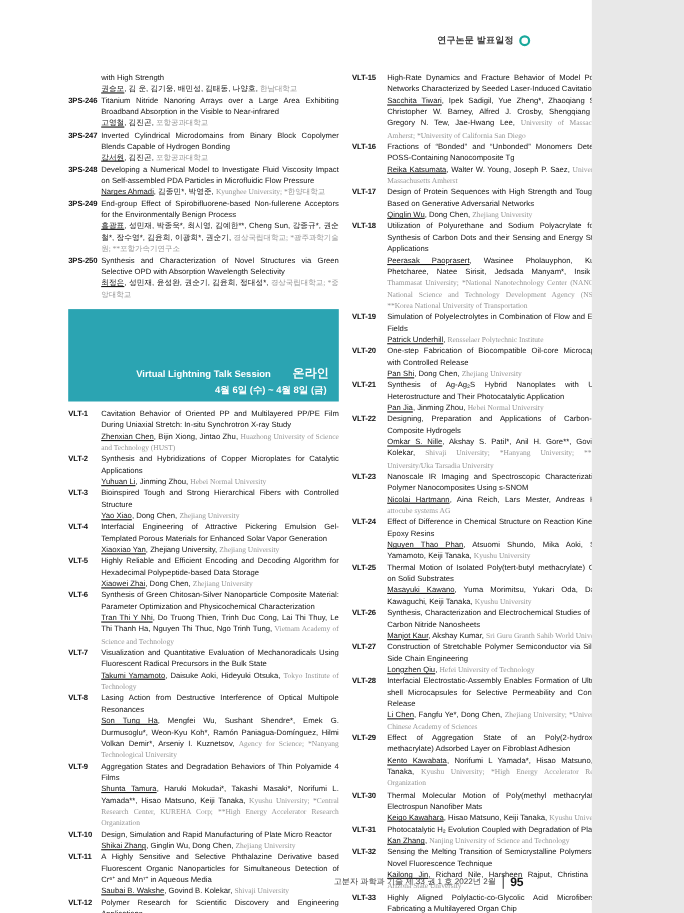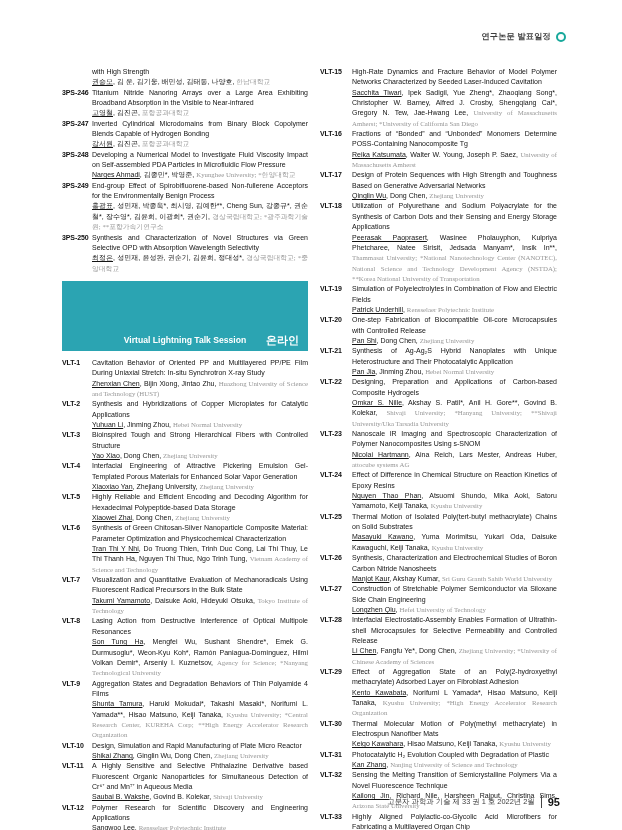--- a/index.html
+++ b/index.html
@@ -1,16 +1,16 @@
 <!DOCTYPE html>
 <html><head>
 <meta charset="utf-8">
 <style>
   html,body{margin:0;padding:0;background:#e8e8e8;}
-  .page{position:relative;width:622px;height:830px;background:#ffffff;overflow:hidden;
+  .page{position:relative;width:538px;height:830px;background:#ffffff;overflow:hidden;
         font-family:"Liberation Sans",sans-serif;color:#1c1c1c;}
   .page-header{position:absolute;top:31px;right:56px;display:flex;align-items:center;gap:5px;}
   .page-header-label{font-size:8.2px;font-weight:bold;color:#3d3d3d;letter-spacing:0.2px;}
   .badge-circle{width:6px;height:6px;border-radius:50%;border:2.6px solid #18a89b;background:#fff;display:inline-block;}
   .columns{position:absolute;top:67px;left:62px;display:flex;gap:12px;}
   .col{font-size:7px;line-height:10.35px;}
   .col-left{width:246px;}
   .col-right{width:237px;}
   .entry{position:relative;text-align:justify;}
   .col-left .entry{padding-left:30px;}
@@ -72,20 +72,21 @@
             <div class="entry-title">Synthesis and Characterization of Novel Structures via Green Selective OPD with Absorption Wavelength Selectivity</div>
             <div class="entry-authors"><span class="a-pre"></span><span class="a-marked">최정은</span><span class="a-post">, 성민재, 윤성완, 권순기, 김윤희, 정대성*, </span><span class="affil">경상국립대학교; *중앙대학교</span></div>
           </div>
         </div>
 
       <div class="session-box">
         <div class="session-row1">
           <span class="session-title">Virtual Lightning Talk Session</span>
           <span class="session-mode">온라인</span>
         </div>
+        <div class="session-row2">4월 6일 (수) ~ 4월 8일 (금)</div>
       </div>
 
       <div id="left-vlt">
           <div class="entry">
             <span class="entry-id">VLT-1</span>
             <div class="entry-title">Cavitation Behavior of Oriented PP and Multilayered PP/PE Film During Uniaxial Stretch: In-situ Synchrotron X-ray Study</div>
             <div class="entry-authors"><span class="a-pre"></span><span class="a-marked">Zhenxian Chen</span><span class="a-post">, Bijin Xiong, Jintao Zhu, </span><span class="affil">Huazhong University of Science and Technology (HUST)</span></div>
           </div>
           <div class="entry">
             <span class="entry-id">VLT-2</span>

